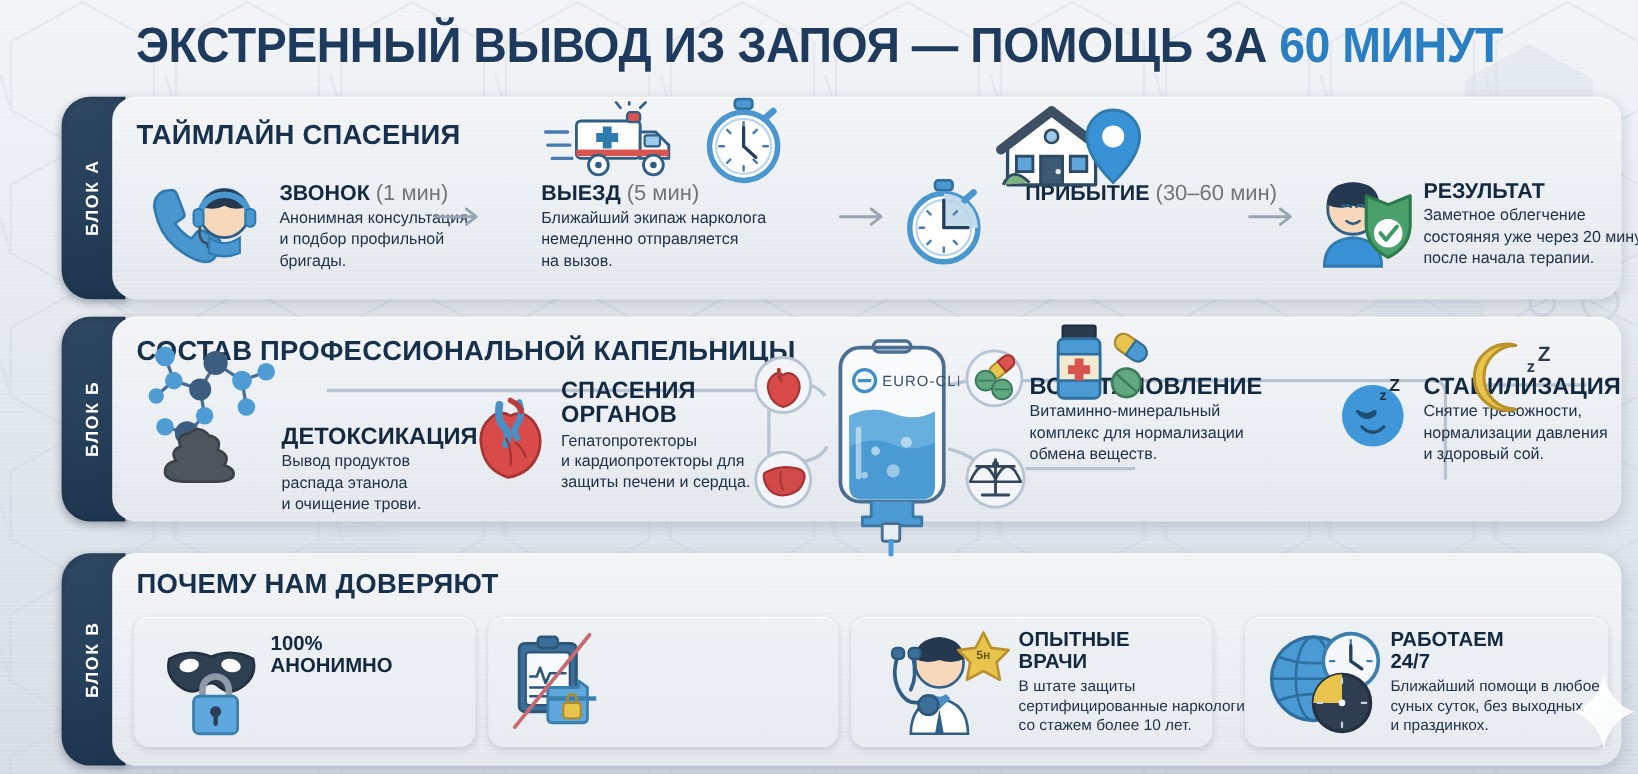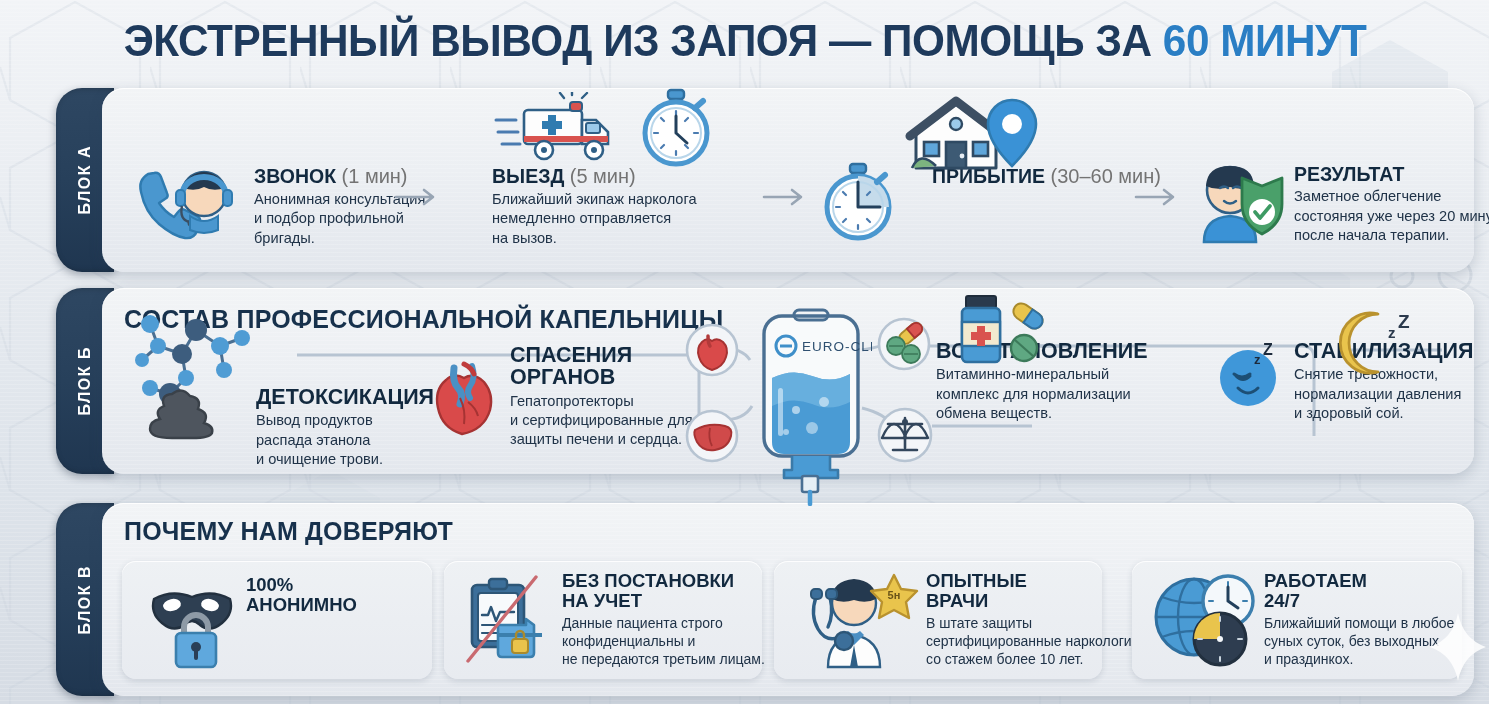--- a/index.html
+++ b/index.html
@@ -123,20 +123,21 @@
 
   <div class="header">
     <div class="title"><span>ЭКСТРЕННЫЙ ВЫВОД ИЗ ЗАПОЯ — ПОМОЩЬ ЗА </span><span class="accent">60 МИНУТ</span></div>
   </div>
 
   <div class="block" id="blockA">
     <div class="tab">
         <span>БЛОК А</span>
       </div>
     <div class="panel"></div>
+    <div class="block-title">ТАЙМЛАЙН СПАСЕНИЯ</div>
 
     <div class="stepA" style="left:76px;top:78px;">
       <svg class="ico" style="left:0;top:-6px;" width="108" height="86" viewBox="0 0 108 86">
         <path d="M16 14 q-10 6 -7 18 q4 20 18 32 q14 12 26 14 q9 1 12 -7 l3 -9 q1 -4 -3 -6 l-12 -6 q-4 -2 -7 2 l-4 5 q-9 -5 -15 -14 l6 -4 q4 -2 2 -6 L29 17 q-2 -5 -7 -4 z" fill="#4a97cf" stroke="#2f7bb0" stroke-width="2.4" stroke-linejoin="round"></path>
         <circle cx="72" cy="34" r="22" fill="#f7d8bb" stroke="#2f5f86" stroke-width="2.4"></circle>
         <path d="M72 12 a22 22 0 0 0 -21 16 q12 4 21 -1 q9 5 21 1 a22 22 0 0 0 -21 -16 z" fill="#24394f"></path>
         <path d="M50 36 a22 19 0 0 1 44 0" fill="none" stroke="#4a97cf" stroke-width="6"></path>
         <rect x="44" y="30" width="9" height="16" rx="4" fill="#4a97cf" stroke="#2f7bb0" stroke-width="2"></rect>
         <rect x="91" y="30" width="9" height="16" rx="4" fill="#4a97cf" stroke="#2f7bb0" stroke-width="2"></rect>
         <path d="M50 46 q-3 14 8 16" fill="none" stroke="#3b4f63" stroke-width="2.4"></path>
@@ -321,21 +322,21 @@
         <path d="M44 8 q4 12 -2 20 q-4 6 0 12" fill="none" stroke="#4a90c4" stroke-width="6" stroke-linecap="round"></path>
         <path d="M36 6 q8 4 10 10" fill="none" stroke="#c03c3c" stroke-width="5" stroke-linecap="round"></path>
         <path d="M32 40 q6 12 4 26" fill="none" stroke="#a63333" stroke-width="2"></path>
         <path d="M40 44 q8 6 10 14" fill="none" stroke="#a63333" stroke-width="2"></path>
       </svg>
       <div style="margin-left:82px;">
         <div class="bigname">СПАСЕНИЯ</div>
         <div class="bigname">ОРГАНОВ</div>
         <div class="step-body">
           <div>Гепатопротекторы</div>
-          <div>и сертифицированные для</div>
+          <div>и кардиопротекторы для</div>
           <div>защиты печени и сердца.</div>
         </div>
       </div>
     </div>
 
     <svg style="position:absolute;left:628px;top:34px;width:56px;height:56px;z-index:7;" viewBox="0 0 56 56">
       <circle cx="28" cy="28" r="25" fill="#f3f5f8" stroke="#b7c4d2" stroke-width="2.6"></circle>
       <path d="M18 20 q-6 6 -3 15 q3 10 13 13 q11 -3 14 -13 q3 -9 -3 -15 q-6 -5 -11 -1 q-5 -4 -10 1 z" fill="#d94a4a" stroke="#a63333" stroke-width="2"></path>
       <path d="M24 14 q0 7 2 10" fill="none" stroke="#b23a3a" stroke-width="3.5" stroke-linecap="round"></path>
     </svg>
@@ -464,29 +465,20 @@
         <rect x="16" y="20" width="40" height="48" rx="3" fill="#f7fafc" stroke="#2d5677" stroke-width="2"></rect>
         <rect x="27" y="6" width="18" height="10" rx="3" fill="#3c6f9a" stroke="#2d5677" stroke-width="2.4"></rect>
         <path d="M20 42 h6 l3 -8 l5 14 l4 -9 h14" fill="none" stroke="#2d5677" stroke-width="2.4" stroke-linecap="round" stroke-linejoin="round"></path>
         <path d="M20 52 h32 M20 60 h24" stroke="#2d5677" stroke-width="2.2" stroke-linecap="round"></path>
         <path d="M36 52 h28 v-6 l8 6 v28 q0 4 -4 4 H40 q-4 0 -4 -4 z" fill="#5fa8dd" stroke="#3b7fad" stroke-width="2.6" stroke-linejoin="round"></path>
         <rect x="36" y="60" width="44" height="4" fill="#3b7fad"></rect>
         <rect x="50" y="66" width="16" height="14" rx="3" fill="#e9c44c" stroke="#a98a2c" stroke-width="2"></rect>
         <path d="M54 66 v-4 a4 4 0 0 1 8 0 v4" fill="none" stroke="#a98a2c" stroke-width="2.4"></path>
         <path d="M6 88 L74 4" stroke="#c96a70" stroke-width="3.4" stroke-linecap="round"></path>
       </svg>
-      <div class="ct" style="left:118px;top:10px;">
-        <div class="c-head">БЕЗ ПОСТАНОВКИ</div>
-        <div class="c-head">НА УЧЕТ</div>
-        <div class="c-body">
-          <div>Данные пациента строго</div>
-          <div>конфиденциальны и</div>
-          <div>не передаются третьим лицам.</div>
-        </div>
-      </div>
     </div>
 
     <div class="cardC" style="left:718px;width:328px;">
       <svg class="ico" style="left:24px;top:10px;" width="122" height="100" viewBox="0 0 122 100">
         <circle cx="56" cy="32" r="22" fill="#f7d8bb" stroke="#2f5f86" stroke-width="2.4"></circle>
         <path d="M56 8 q-22 2 -22 20 q10 5 22 1 q12 4 22 -1 Q78 10 56 8 z" fill="#24394f"></path>
         <path d="M30 96 q0 -28 26 -32 q26 4 26 32 z" fill="#fdfdfd" stroke="#2f5f86" stroke-width="2.4"></path>
         <path d="M46 64 l10 10 l10 -10 l-4 -4 q-6 5 -12 0 z" fill="#4a8fc4"></path>
         <path d="M56 74 l-4 22 h8 z" fill="#2f5f86"></path>
         <path d="M18 26 q-6 18 2 32 q8 14 22 8" fill="none" stroke="#2f5f86" stroke-width="3.4" stroke-linecap="round"></path>

